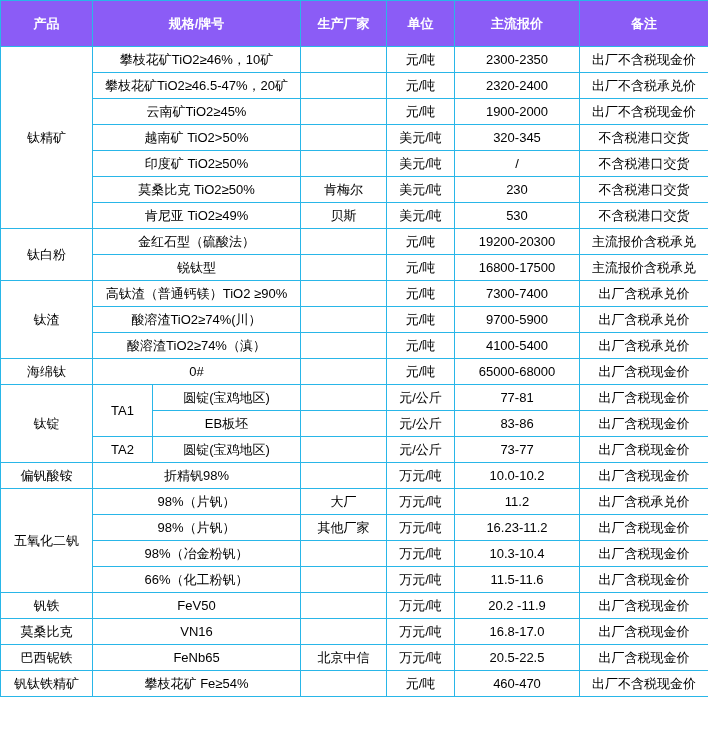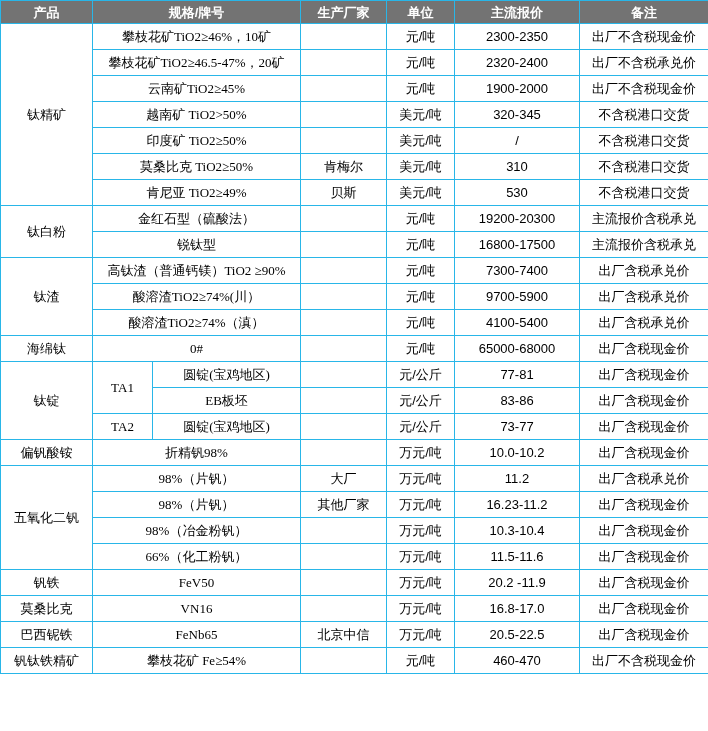--- a/index.html
+++ b/index.html
@@ -27,30 +27,29 @@
     line-height: 15px;
     text-align: center;
     vertical-align: middle;
     font-weight: normal;
     font-size: 13px;
     box-sizing: border-box;
     overflow: hidden;
     white-space: nowrap;
   }
   table.price-table thead th {
-    background: #737373;
+    background: #8b5cf6;
     color: #ffffff;
     font-weight: bold;
-    height: 23px;
+    height: 46px;
     border: 1px solid #29b6e8;
   }
   td.left {
     text-align: left;
     padding-left: 6px;
-    font-family: Liberation Serif, serif;
   }
   td.prod {
     font-weight: normal;
   }
   
   col.c0 { width: 92px; }
   col.c1 { width: 60px; }
   col.c2 { width: 148px; }
   col.c3 { width: 86px; }
   col.c4 { width: 68px; }
@@ -114,21 +113,21 @@
         <td colspan="2" class="left">印度矿 TiO2≥50%</td>
         <td></td>
         <td>美元/吨</td>
         <td>/</td>
         <td>不含税港口交货</td>
       </tr>
       <tr>
         <td colspan="2" class="left">莫桑比克 TiO2≥50%</td>
         <td>肯梅尔</td>
         <td>美元/吨</td>
-        <td>310</td>
+        <td>230</td>
         <td>不含税港口交货</td>
       </tr>
       <tr>
         <td colspan="2" class="left">肯尼亚 TiO2≥49%</td>
         <td>贝斯</td>
         <td>美元/吨</td>
         <td>530</td>
         <td>不含税港口交货</td>
       </tr>
       <tr>

